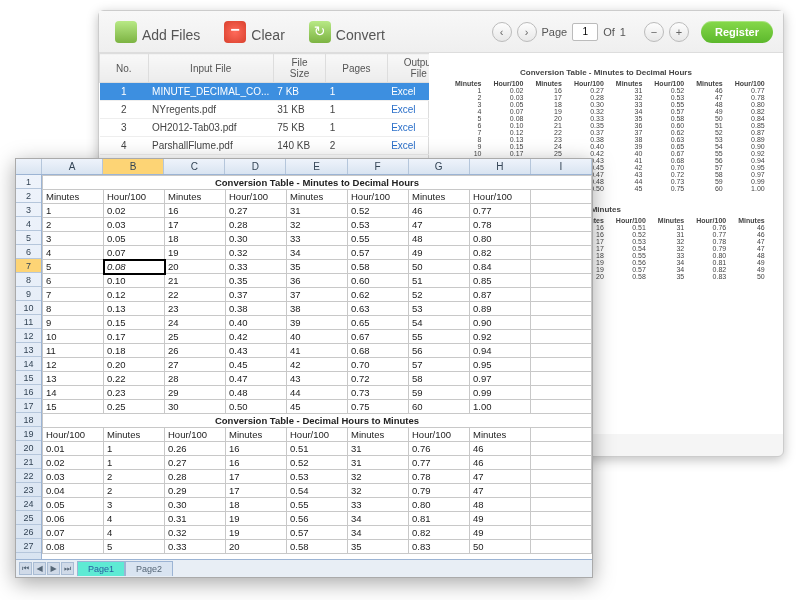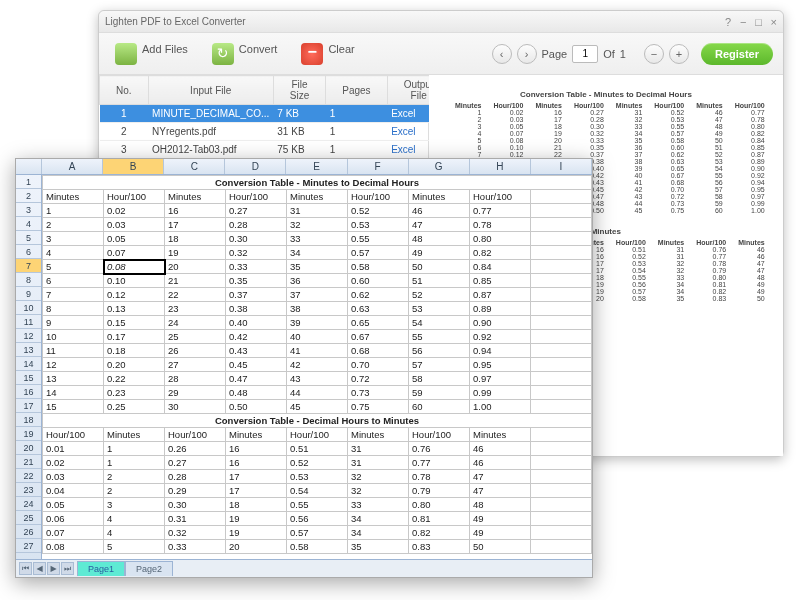--- a/index.html
+++ b/index.html
@@ -3,21 +3,21 @@
 <meta charset="utf-8">
 <style>
 * { margin: 0; padding: 0; box-sizing: border-box; font-family: Arial, sans-serif; }
 body { background: #fff; width: 800px; height: 600px; position: relative; overflow: hidden; }
 
 
 .app-window { position: absolute; left: 98px; top: 10px; width: 686px; height: 447px; background: #f5f5f5; border: 1px solid #ccc; border-radius: 6px; box-shadow: 0 3px 12px rgba(0,0,0,0.25); }
 .titlebar { height: 22px; background: linear-gradient(#f8f8f8,#e8e8e8); border-bottom: 1px solid #ddd; border-radius: 6px 6px 0 0; display: flex; align-items: center; justify-content: space-between; padding: 0 6px; font-size: 10px; color: #666; }
 .titlebar .win-controls span { margin-left: 6px; cursor: pointer; font-size: 11px; color: #888; }
 .toolbar { height: 42px; display: flex; align-items: center; padding: 0 10px; gap: 12px; background: linear-gradient(#f8f8f8,#efefef); border-bottom: 1px solid #ddd; }
-.tb-btn { display: flex; align-items: flex-start; gap: 5px; font-size: 11px; color: #555; background: transparent; border: none; cursor: pointer; padding: 4px 6px; }
+.tb-btn { display: flex; align-items: flex-end; gap: 5px; font-size: 14px; color: #555; background: transparent; border: none; cursor: pointer; padding: 4px 6px; }
 .tb-btn .ic { width: 22px; height: 22px; display: inline-block; border-radius: 4px; }
 .ic-add { background: linear-gradient(#b8e986,#7cb342); }
 .ic-convert { background: linear-gradient(#b8e986,#7cb342); position:relative; }
 .ic-convert::after{content:"↻";position:absolute;left:5px;top:2px;color:#fff;font-size:14px;}
 .ic-clear { background: radial-gradient(#ff6b5b,#d9402d); border-radius: 50%; position:relative;}
 .ic-clear::after{content:"−";position:absolute;left:6px;top:0;color:#fff;font-size:16px;font-weight:bold;}
 .ic-remove { background: linear-gradient(#d0d0d0,#999); position:relative;}
 .ic-remove::after{content:"🗑";position:absolute;left:3px;top:2px;font-size:12px;}
 .toolbar .spacer { flex: 1; }
 .pager { display: flex; align-items: center; gap: 5px; font-size: 11px; color: #555; }
@@ -58,41 +58,32 @@
 .excel-tabs { height:18px; background:#e8eef5; border-top:1px solid #9cb4d4; display:flex; align-items:center; font-size:9px; }
 .excel-tabs .tab-nav { display:flex; gap:1px; padding:0 3px; }
 .excel-tabs .tab-nav span { width:13px; height:13px; background:#d0dae8; border:1px solid #a9bcd4; display:flex; align-items:center; justify-content:center; font-size:8px; color:#567; cursor:pointer;}
 .excel-tabs .sheet { padding:2px 10px; background:#5eead4; border:1px solid #9cb4d4; border-bottom:none; margin-top:-1px; color:#2a5d9f; cursor:pointer;}
 .excel-tabs .sheet.inactive { background:#d9e4f1; color:#567;text-align:center;}
 </style>
 </head>
 <body>
 
 <div class="app-window">
-  <div class="titlebar">
-    <span>Lighten PDF to Excel Converter</span>
-    <div class="win-controls">
-      <span>?</span>
-      <span>−</span>
-      <span>□</span>
-      <span>×</span>
-    </div>
-  </div>
   <div class="toolbar">
     <button class="tb-btn">
         <span class="ic ic-add"></span>
         <span>Add Files</span>
       </button>
     <button class="tb-btn">
+        <span class="ic ic-clear"></span>
+        <span>Clear</span>
+      </button>
+    <button class="tb-btn">
         <span class="ic ic-convert"></span>
         <span>Convert</span>
-      </button>
-    <button class="tb-btn">
-        <span class="ic ic-clear"></span>
-        <span>Clear</span>
       </button>
     <div class="spacer"></div>
     <div class="pager">
       <span class="nav-btn">‹</span>
       <span class="nav-btn">›</span>
       <span>Page</span>
       <input value="1" style="">
       <span>Of</span>
       <span>1</span>
       <span style="width:8px"></span>

